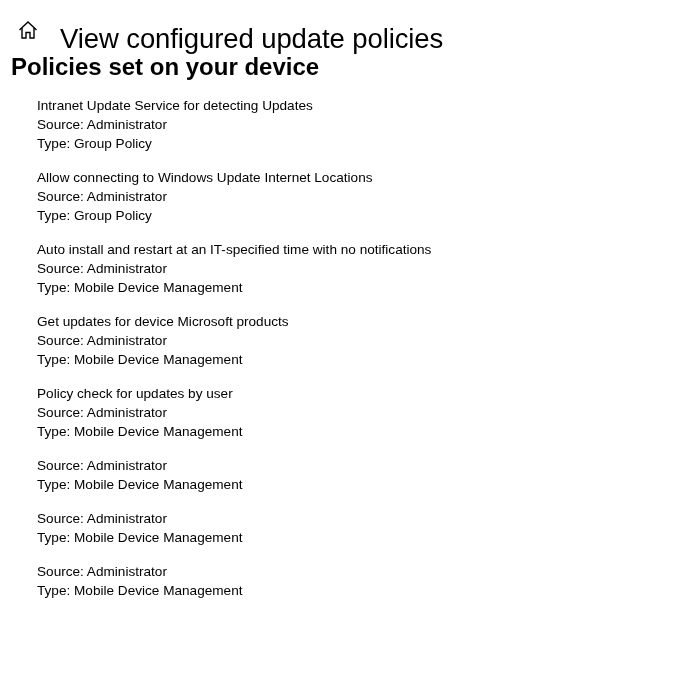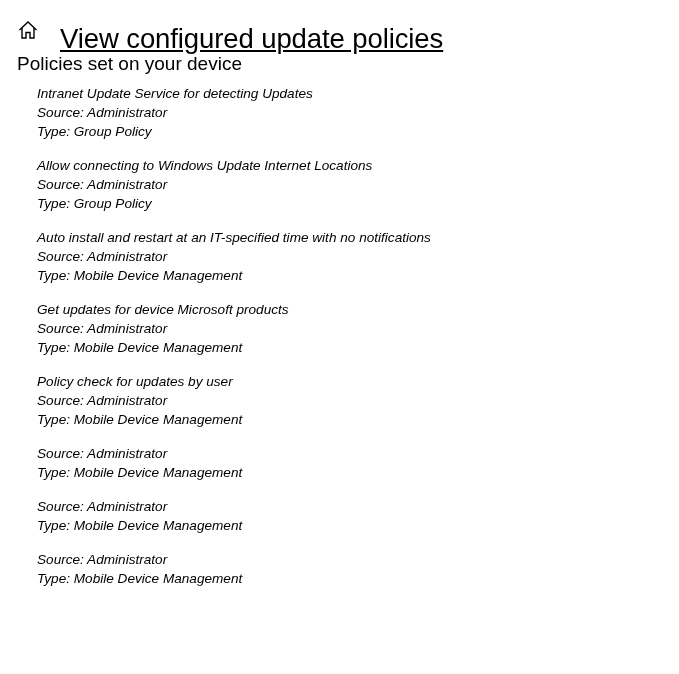--- a/index.html
+++ b/index.html
@@ -34,34 +34,33 @@
     }
     .page-title {
       margin-left: 19px;
       font-size: 27.5px;
       font-weight: 400;
       letter-spacing: -0.1px;
       white-space: nowrap;
     }
     .section-title {
       position: absolute;
-      left: 17px;
+      left: 11px;
       top: 53px;
-      font-size: 19px;
-      font-weight: 400;
+      font-size: 24px;
+      font-weight: 700;
       white-space: nowrap;
     }
     .policy-list {
       position: absolute;
       left: 37px;
-      top: 84px;
+      top: 96px;
       margin: 0;
       padding: 0;
       list-style: none;
-      font-style: italic;
     }
     .policy {
       margin: 0 0 15px 0;
       padding: 0;
       font-size: 13.6px;
       line-height: 19px;
     }
     .policy div {
       white-space: nowrap;
     }
@@ -69,21 +68,21 @@
 </head>
 <body>
 
 <div class="header">
   <div class="home-btn">
     <svg width="20" height="20" viewBox="0 0 20 20">
       <path d="M1.5 10 L10 2 L18.5 10" fill="none" stroke="#000" stroke-width="1.4" stroke-linejoin="miter"></path>
       <path d="M4 8 V18 H8 V12.5 H12 V18 H16 V8" fill="none" stroke="#000" stroke-width="1.4" stroke-linejoin="miter"></path>
     </svg>
   </div>
-  <h1 class="page-title" style="margin-top:18px;margin-bottom:0;text-decoration:underline;">View configured update policies</h1>
+  <h1 class="page-title" style="margin-top:18px;margin-bottom:0;">View configured update policies</h1>
 </div>
 
 <h2 class="section-title" style="margin:0;">Policies set on your device</h2>
 
 <ul class="policy-list">
   <li class="policy">
     <div>Intranet Update Service for detecting Updates</div>
     <div>Source: Administrator</div>
     <div>Type: Group Policy</div>
   </li>

